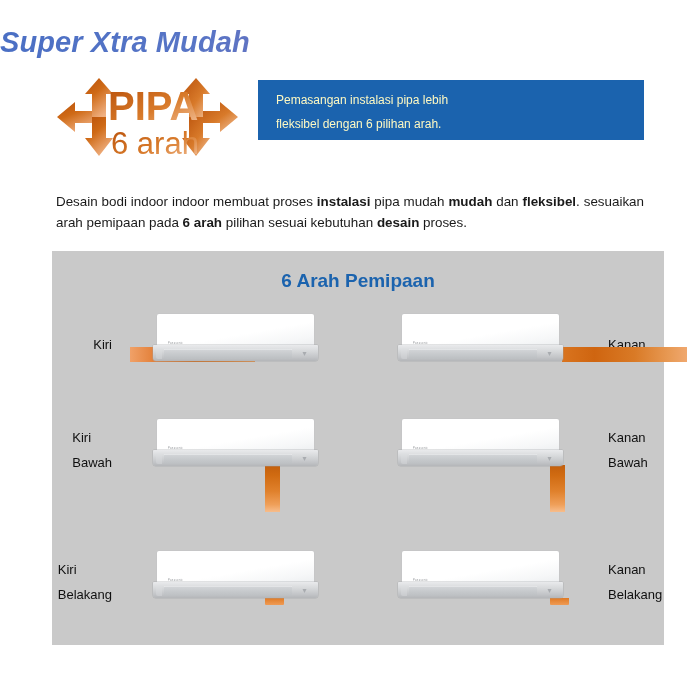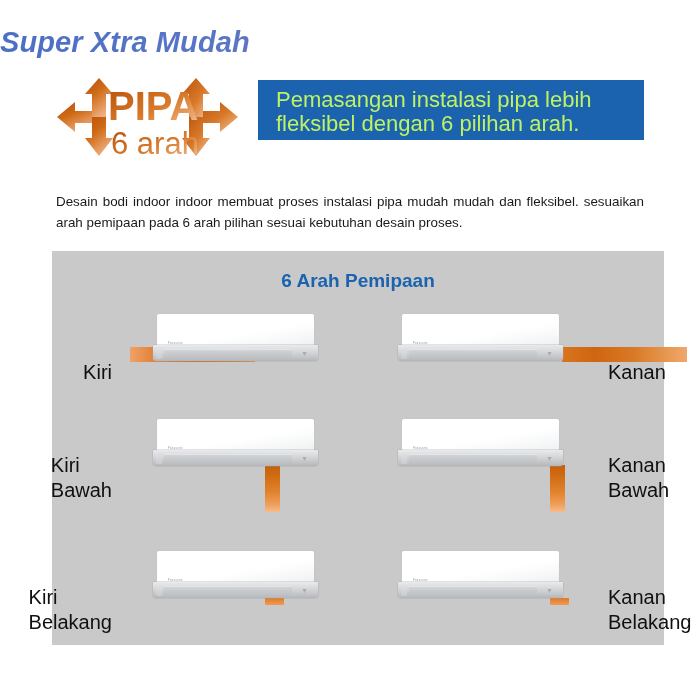--- a/index.html
+++ b/index.html
@@ -48,38 +48,38 @@
     position: absolute;
     left: 258px;
     top: 80px;
     width: 386px;
     height: 60px;
     background: #1b63ae;
     box-sizing: border-box;
     padding: 8px 0 0 18px;
   }
   .blue-box .line {
-    color: #bef264;
-    font-size: 22px;
+    color: #fef9c3;
+    font-size: 12px;
     line-height: 24px;
     white-space: nowrap;
   }
 
   
   .para {
     position: absolute;
     left: 56px;
     top: 178px;
     width: 588px;
     font-size: 13.4px;
     line-height: 21px;
     color: #1a1a1a;
     text-align: justify;
   }
-  .para b { font-weight: normal; }
+  .para b { font-weight: bold; }
 
   
   .panel {
     position: absolute;
     left: 52px;
     top: 251px;
     width: 612px;
     height: 394px;
     background: #c9c9c9;
   }
@@ -100,25 +100,24 @@
   .row-2 { top: 160px; }
   .row-3 { top: 292px; }
 
   .cell { position: absolute; top: 0; width: 306px; height: 100px; }
   .cell-left  { left: 0; }
   .cell-right { left: 306px; }
 
   
   .lbl {
     position: absolute;
-    font-size: 20px;
+    font-size: 13px;
     color: #101010;
     line-height: 25px;
     white-space: nowrap;
-    margin-top: 28px;
   }
   .lbl-l { right: 246px; top: 26px; text-align: left; }
   .lbl-r { left: 250px; top: 26px; text-align: left; }
   .lbl-2line { top: 14px; }
 
   
   .ac {
     position: absolute;
     top: 8px;
     width: 165px;

